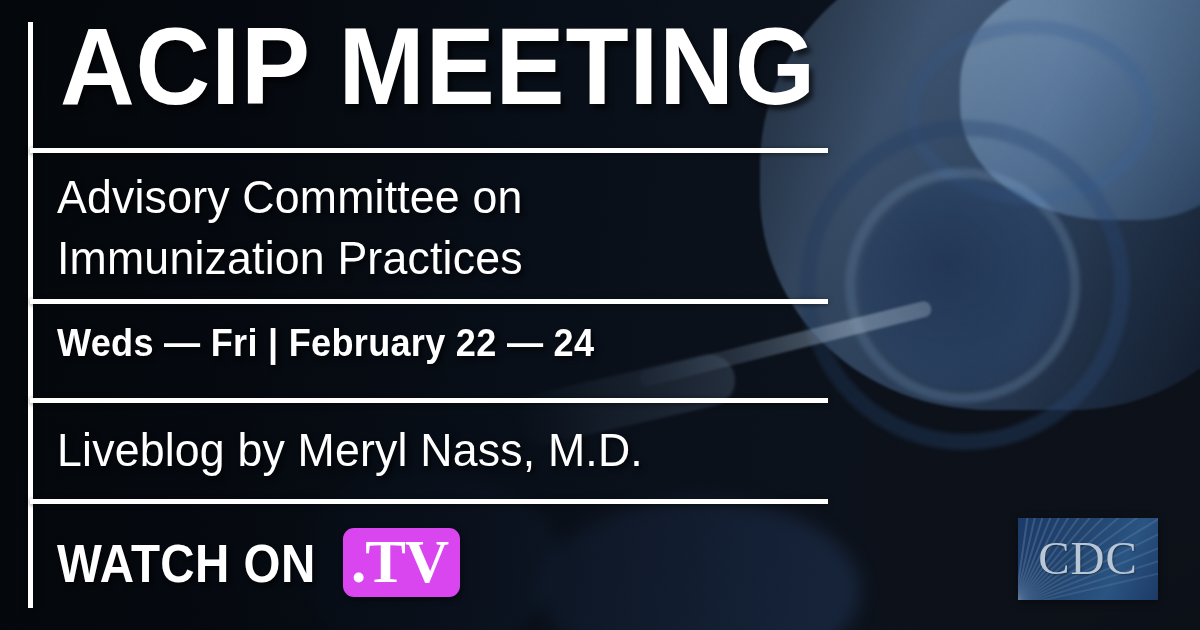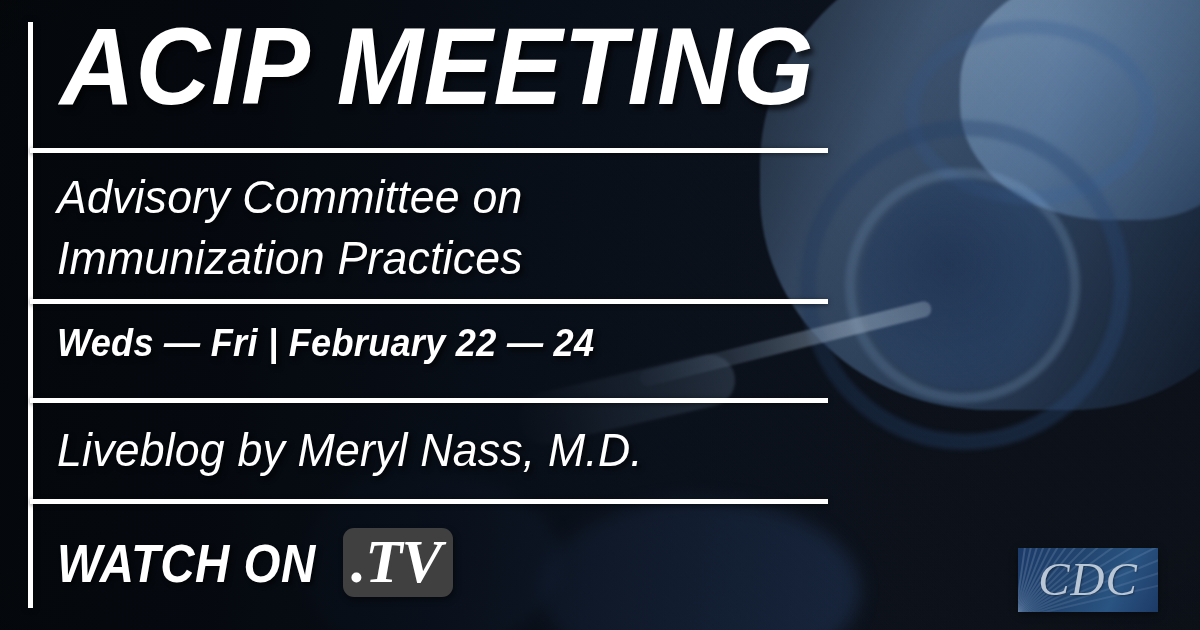--- a/index.html
+++ b/index.html
@@ -11,21 +11,20 @@
     font-family:"Liberation Sans", sans-serif;
     overflow:hidden;
   }
 
   
   .card {
     position:relative;
     width:1200px; height:630px;
     overflow:hidden;
     background:#0b1018;
-    font-style:italic;
   }
 
   
   .photo-layer {
     position:absolute; inset:0;
     overflow:hidden;
   }
 
   
   .photo-wash {
@@ -272,41 +271,41 @@
     font-family:"Liberation Serif", serif;
     font-size:63px;
     font-weight:700;
     color:#2a8cb3;
     line-height:1;
     letter-spacing:-1px;
     padding-right:2px;
     text-shadow:2px 2px 4px rgba(0,0,0,0.55);
   }
   .tv-chip {
-    background:#404040;
+    background:#d946ef;
     border-radius:11px;
     padding:3px 12px 5px 8px;
     display:flex;
     align-items:center;
     box-shadow:2px 3px 6px rgba(0,0,0,0.45);
   }
   .tv-word {
     font-family:"Liberation Serif", serif;
     font-size:61px;
     font-weight:700;
     color:#ffffff;
     line-height:1;
     letter-spacing:-1px;
   }
 
   
   .cdc-logo {
     position:absolute;
-    left:1018px; top:548px;
-    width:140px; height:64px;
+    left:1018px; top:518px;
+    width:140px; height:82px;
     overflow:hidden;
     background:linear-gradient(120deg, #1d3c6b 0%, #234878 45%, #2a5governor 46%, #2b5686 72%, #1e3a66 100%);
     box-shadow:0 2px 8px rgba(0,0,0,0.45);
   }
   .cdc-logo-bg {
     position:absolute; inset:0;
     background:linear-gradient(118deg, #1c3a68 0%, #22456f 40%, #2a5482 70%, #1d3a66 100%);
   }
   .cdc-rays { position:absolute; inset:0; }
   .cdc-rays span {

